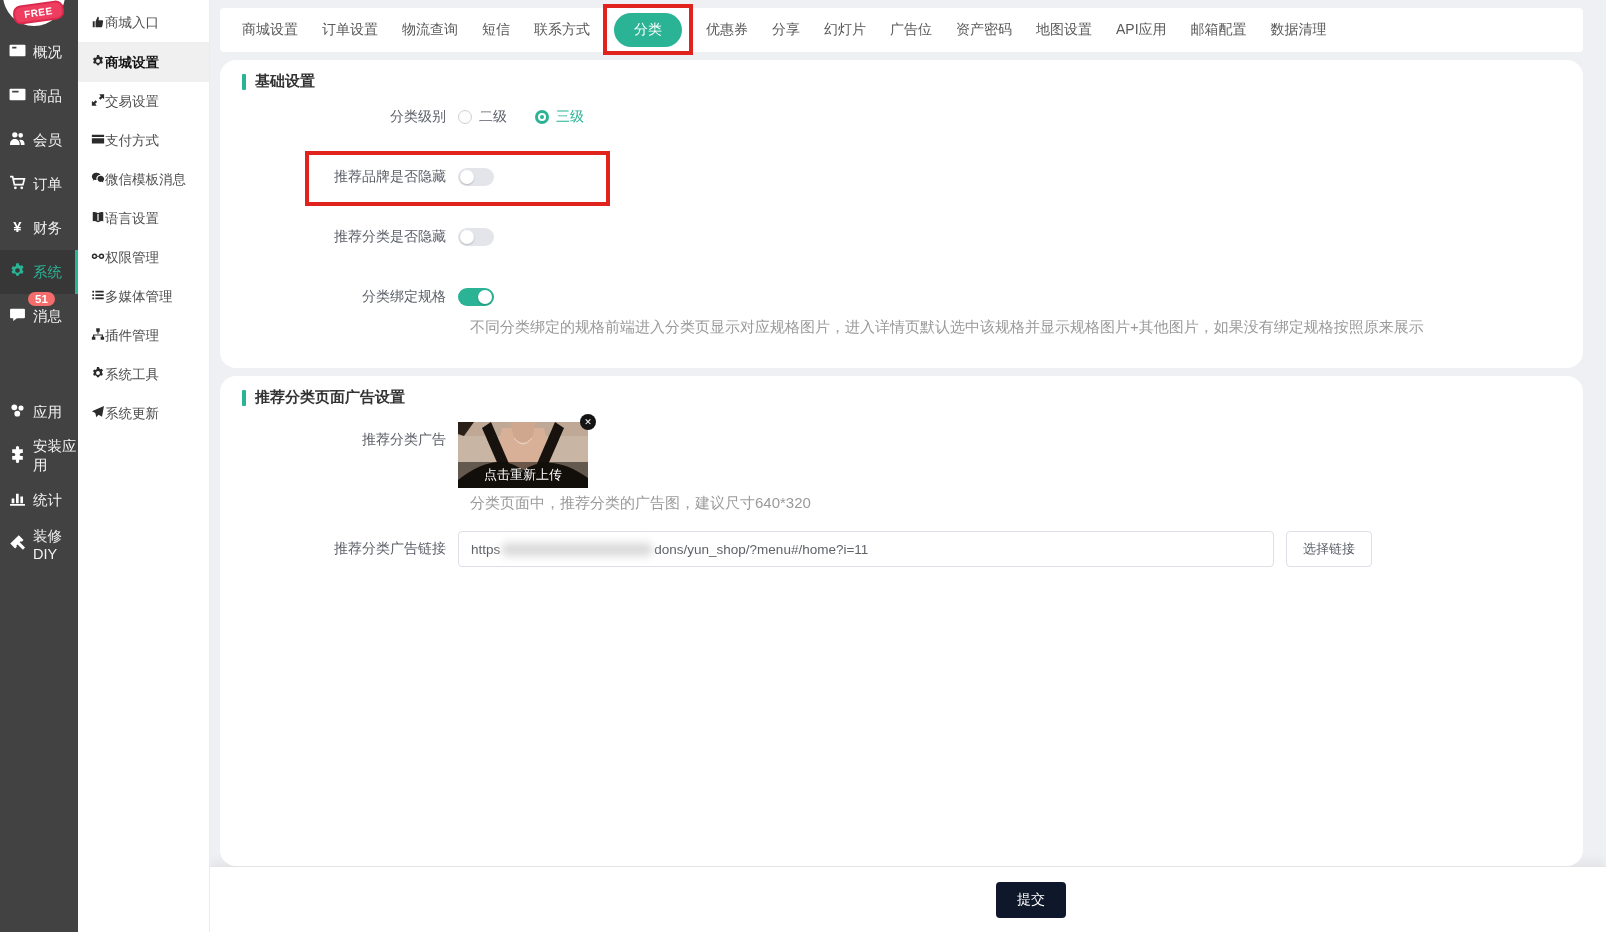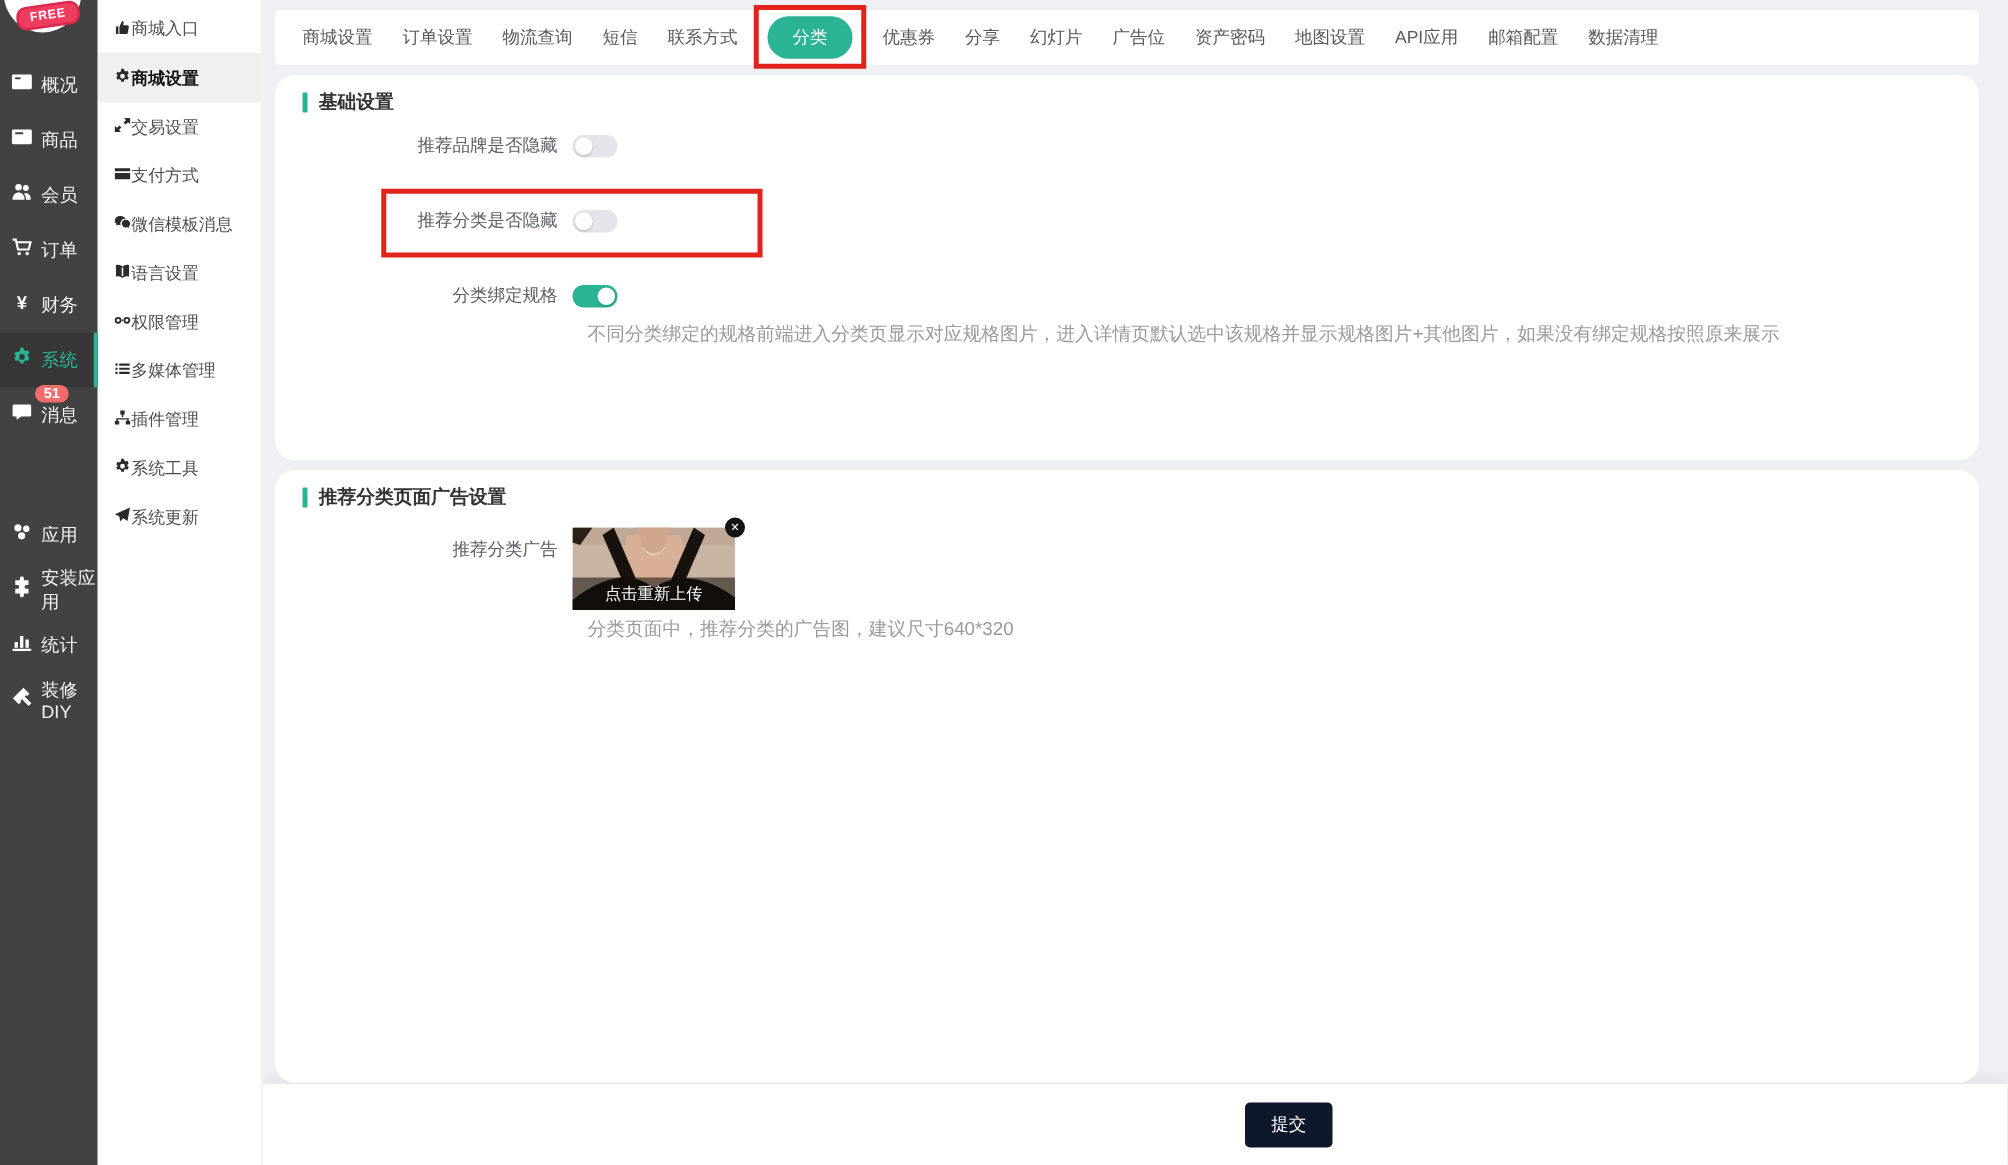--- a/index.html
+++ b/index.html
@@ -3,21 +3,21 @@
 <meta charset="utf-8">
 <style>
   * { margin:0; padding:0; box-sizing:border-box; }
   html,body { width:1606px; height:932px; overflow:hidden; font-family:"Liberation Sans","DejaVu Sans",sans-serif; background:#eef0f3; }
   .app { display:flex; width:100%; height:100%; }
 
   
   .psb { width:78px; background:#424242; position:relative; flex-shrink:0; z-index:6; }
   .logo-circle { position:absolute; top:-36px; left:3px; width:62px; height:62px; border-radius:50%; background:#fff; }
   .free-badge { position:absolute; top:3px; left:13px; background:#ef3d60; border:2px solid #d92a4e; color:#fff; font-size:10px; font-weight:bold; padding:2px 9px; border-radius:8px; transform:rotate(-8deg); letter-spacing:.5px; }
-  .pnav { padding-top:46px; }
+  .pnav { padding-top:30px; }
   .pitem { height:44px; display:flex; align-items:center; padding-left:9px; gap:7px; color:#f2f2f2; cursor:pointer; position:relative; }
   .pitem .plabel { font-size:14.5px; }
   .pitem svg { width:17px; height:17px; fill:#fff; }
   .pitem.active { background:#373737; border-right:3px solid #2ab395; color:#2ab395; }
   .pitem.active svg { fill:#2ab395; }
   .pitem.gap-top { margin-top:52px; }
   .pbadge { position:absolute; top:-2px; left:28px; background:#f56c6c; color:#fff; font-size:11.5px; font-weight:bold; padding:1px 7px; border-radius:9px; }
 
   
   .ssb { width:132px; background:#fff; border-right:1px solid #ececec; padding-top:4px; flex-shrink:0; z-index:5; }
@@ -255,20 +255,29 @@
       <span class="tab">数据清理</span>
     </div>
 
     <section class="card card1">
       <div class="ann-brand"></div>
       <div class="section-title">
         <span class="green-bar"></span>
         <span class="st-text">基础设置</span>
       </div>
 
+      <div class="form-row">
+        <span class="form-label">分类级别</span>
+        <div class="radio-group">
+          <span class="radio"></span>
+          <span class="radio-label">二级</span>
+          <span class="radio on"></span>
+          <span class="radio-label on">三级</span>
+        </div>
+      </div>
 
       <div class="form-row">
         <span class="form-label">推荐品牌是否隐藏</span>
         <span class="toggle"></span>
       </div>
 
       <div class="form-row">
         <span class="form-label">推荐分类是否隐藏</span>
         <span class="toggle"></span>
       </div>
@@ -299,20 +308,29 @@
             <path d="M97 0 L78 44 L86 52 L106 6 Z" fill="#17120e"></path>
             <path d="M0 58 Q38 28 65 48 Q94 30 130 56 V66 H0 Z" fill="#17120e"></path>
             <path d="M56 16 Q65 28 74 16" stroke="#ece4d6" stroke-width="0.8" fill="none"></path>
           </svg>
           <div class="upload-overlay">点击重新上传</div>
           <div class="upload-close">✕</div>
         </div>
       </div>
       <div class="hint hint2">分类页面中，推荐分类的广告图，建议尺寸640*320</div>
 
+      <div class="form-row link-row">
+        <span class="form-label">推荐分类广告链接</span>
+        <div class="fake-input">
+          <span>https</span>
+          <span class="redacted"></span>
+          <span>dons/yun_shop/?menu#/home?i=11</span>
+        </div>
+        <button class="sel-btn">选择链接</button>
+      </div>
 
     </section>
 
     <footer class="footer">
       <button class="submit-btn">提交</button>
     </footer>
   </main>
 </div>
 
 </body></html>

